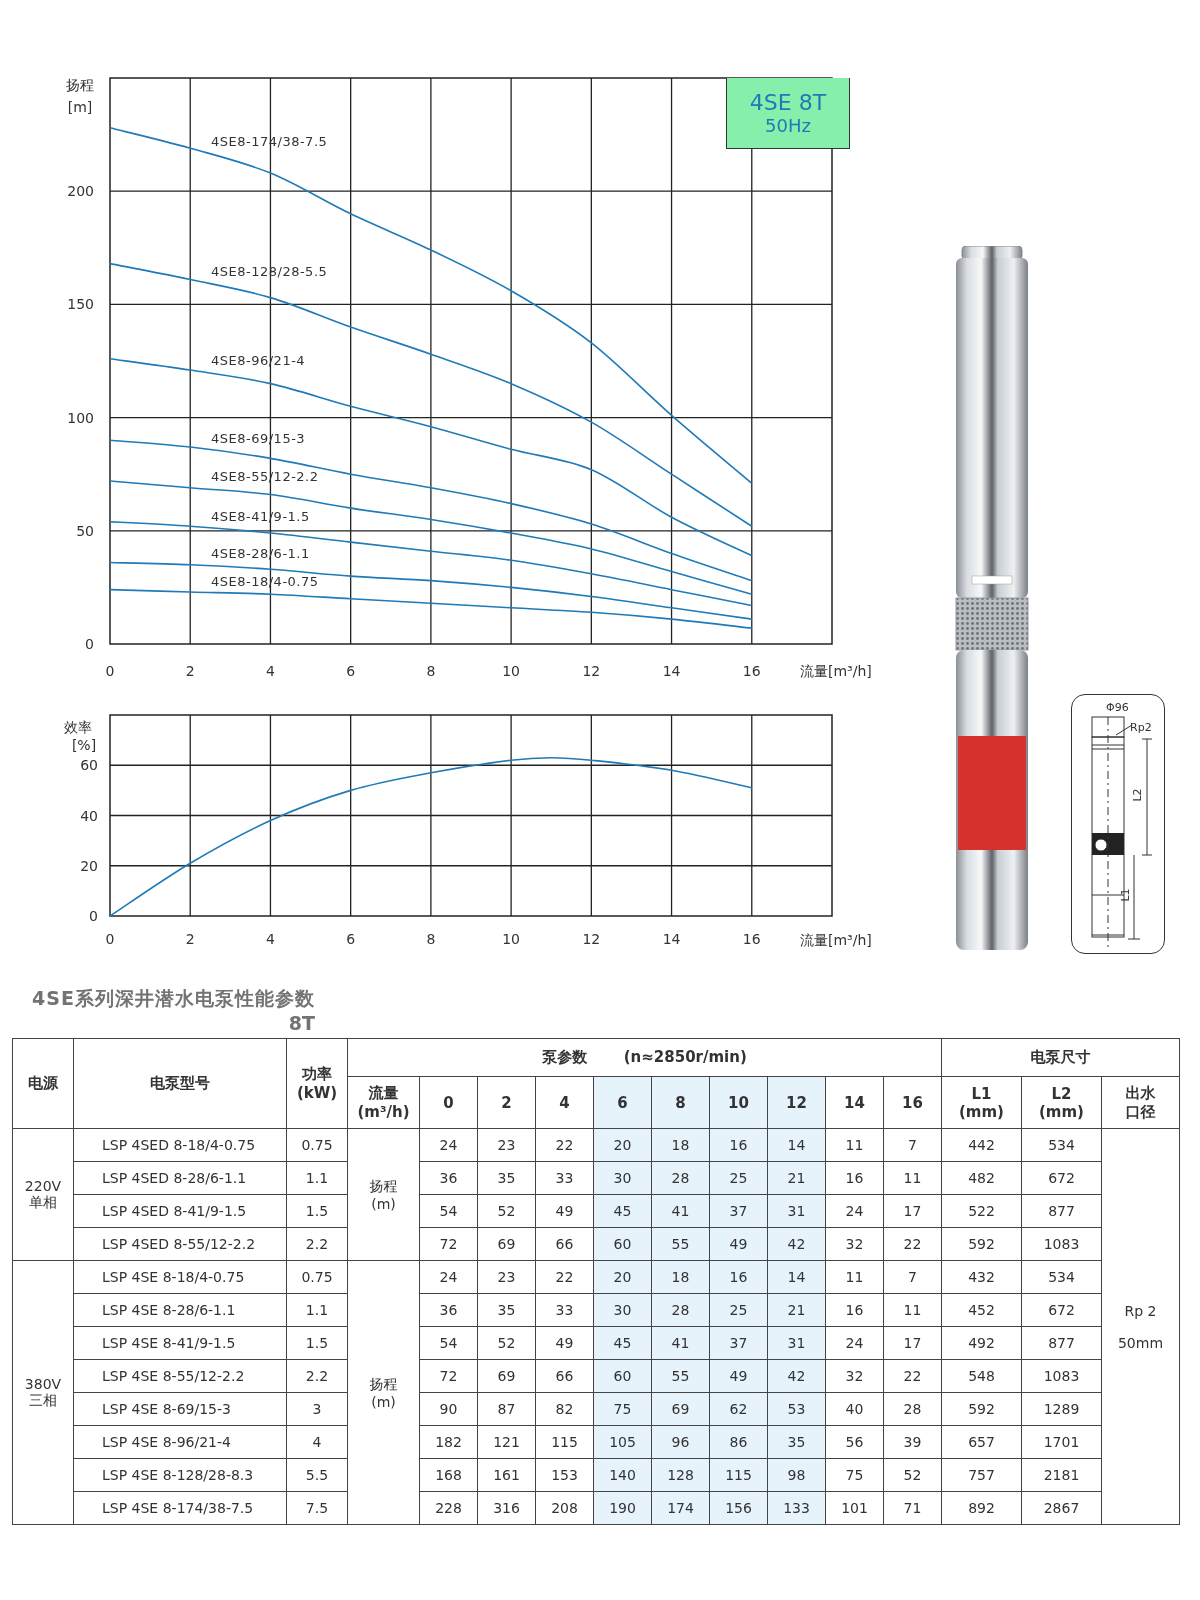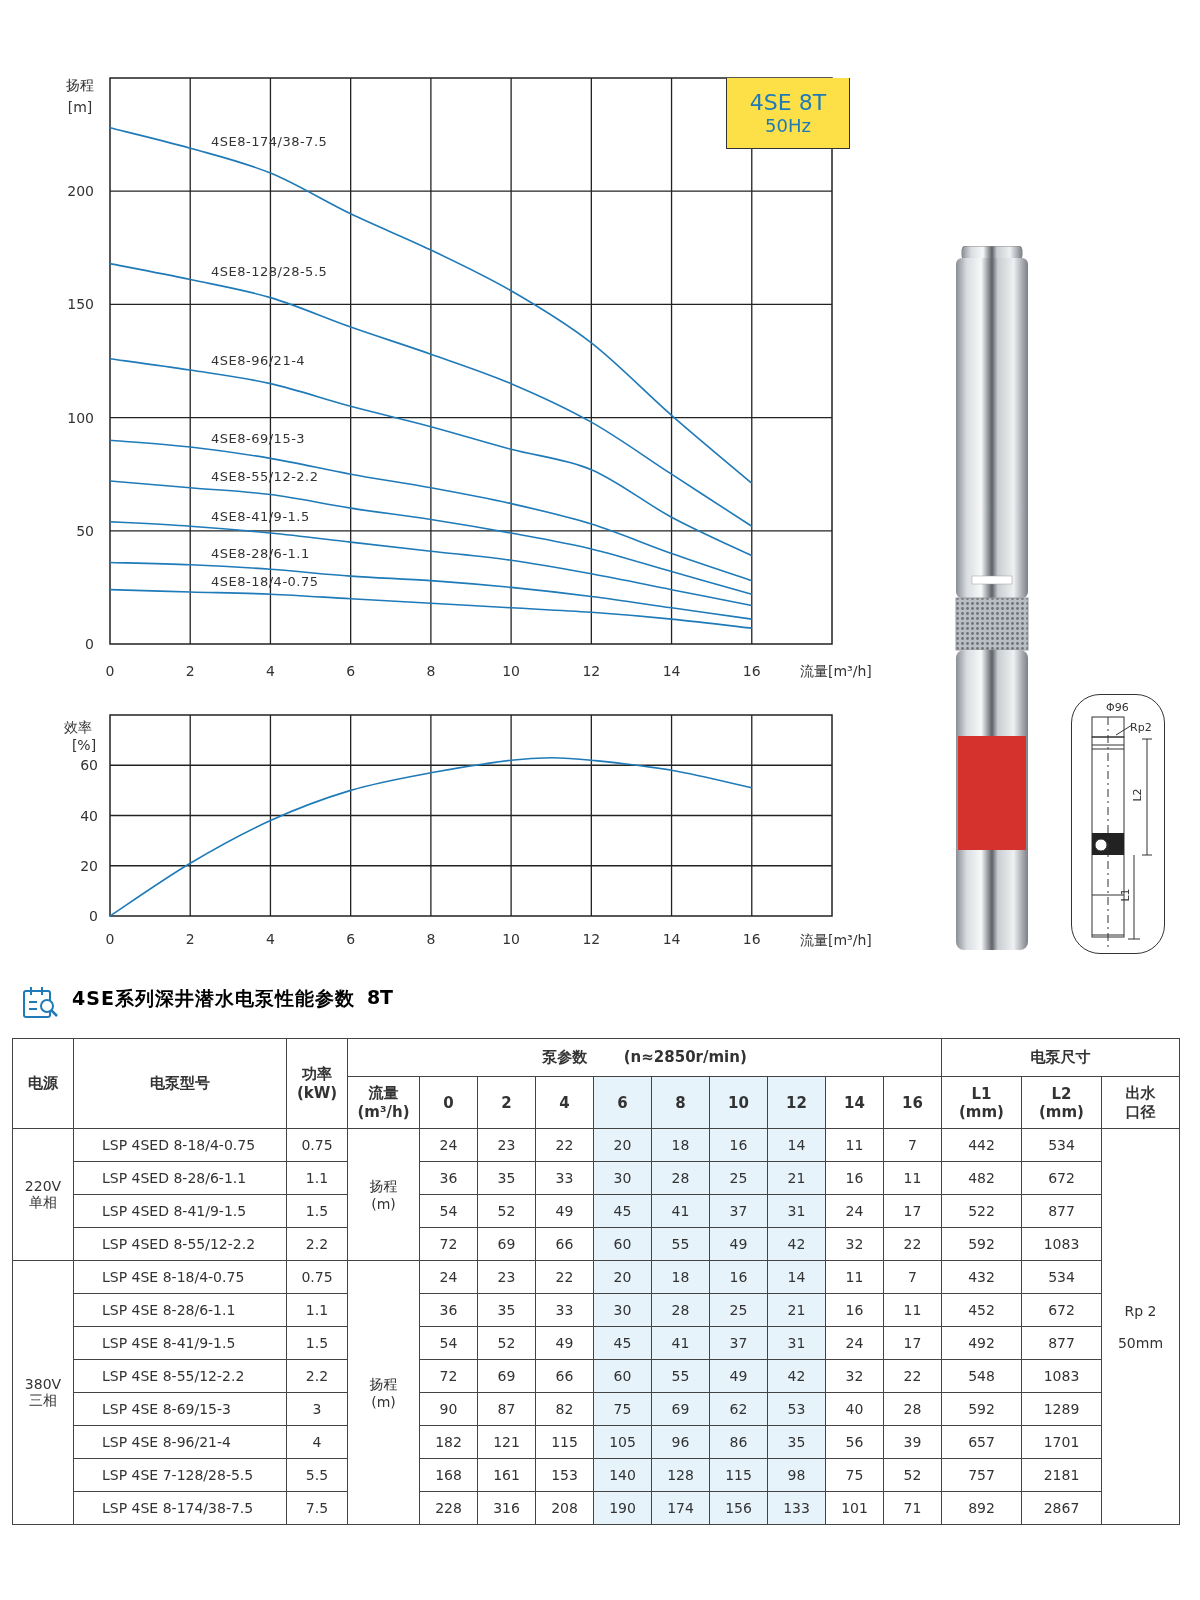--- a/index.html
+++ b/index.html
@@ -1,34 +1,34 @@
 <!DOCTYPE html>
 <html><head>
 <meta charset="utf-8">
 <style>
   html,body{margin:0;padding:0;background:#fff;}
   body{width:1200px;height:1600px;position:relative;overflow:hidden;font-family:"DejaVu Sans","Liberation Sans",sans-serif;color:#333;}
   .abs{position:absolute;}
   svg text{font-family:"DejaVu Sans","Liberation Sans",sans-serif;}
   .axlbl{font-size:14px;fill:#333;}
   .curvelbl{font-size:13px;fill:#333;letter-spacing:0.5px;}
-  .title-box{position:absolute;left:726px;top:78px;width:122px;height:70px;border:1.5px solid #333;border-top:none;background:#fde047;text-align:center;color:#1f7ab8;}
+  .title-box{position:absolute;left:726px;top:78px;width:122px;height:70px;border:1.5px solid #333;border-top:none;background:#86efac;text-align:center;color:#1f7ab8;}
   .title-box .t1{font-size:22px;line-height:26px;margin-top:12px;}
   .title-box .t2{font-size:18px;line-height:20px;}
-  .section-title{position:absolute;left:22px;top:986px;height:36px;display:flex;align-items:flex-start;color:#000000;font-weight:bold;font-size:19px;}
+  .section-title{position:absolute;left:22px;top:986px;height:36px;display:flex;align-items:flex-end;color:#737373;font-weight:bold;font-size:19px;flex-direction:column;}
   .section-title .txt{margin-left:10px;letter-spacing:1px;}
   .section-title .suffix{margin-left:12px;}
   table.spec{position:absolute;left:12px;top:1038px;border-collapse:collapse;font-size:14px;color:#333;}
   table.spec td, table.spec th{border:1.5px solid #444;text-align:center;padding:0;font-weight:normal;}
   table.spec th{font-weight:bold;font-size:15px;}
   table.spec .hl{background:#e6f3fb;}
   table.spec td.model{text-align:left;padding-left:28px;}
   table.spec tr.body td{height:32px;}
   .pump{position:absolute;left:950px;top:246px;width:84px;height:708px;}
-  .dim{position:absolute;left:1071px;top:694px;width:92px;height:258px;border:1.5px solid #333;border-radius:29px;}
+  .dim{position:absolute;left:1071px;top:694px;width:92px;height:258px;border:1.5px solid #333;border-radius:14px;}
 </style>
 </head>
 <body>
 
 <svg class="abs" style="left:0;top:0;" width="900" height="700">
   <g id="head-grid">
       <rect x="110" y="78" width="722" height="566" fill="none" stroke="#222" stroke-width="1.5"></rect>
       <line x1="190.22222222222223" y1="78" x2="190.22222222222223" y2="644" stroke="#222" stroke-width="1.3"></line>
       <line x1="270.44444444444446" y1="78" x2="270.44444444444446" y2="644" stroke="#222" stroke-width="1.3"></line>
       <line x1="350.66666666666663" y1="78" x2="350.66666666666663" y2="644" stroke="#222" stroke-width="1.3"></line>
@@ -381,21 +381,21 @@
         <td class="hl">105</td>
         <td class="hl">96</td>
         <td class="hl">86</td>
         <td class="hl">35</td>
         <td class="">56</td>
         <td class="">39</td>
         <td>657</td>
         <td>1701</td>
       </tr>
       <tr class="body">
-        <td class="model">LSP 4SE 7-128/28-5.5</td>
+        <td class="model">LSP 4SE 8-128/28-8.3</td>
         <td>5.5</td>
         <td class="">168</td>
         <td class="">161</td>
         <td class="">153</td>
         <td class="hl">140</td>
         <td class="hl">128</td>
         <td class="hl">115</td>
         <td class="hl">98</td>
         <td class="">75</td>
         <td class="">52</td>

